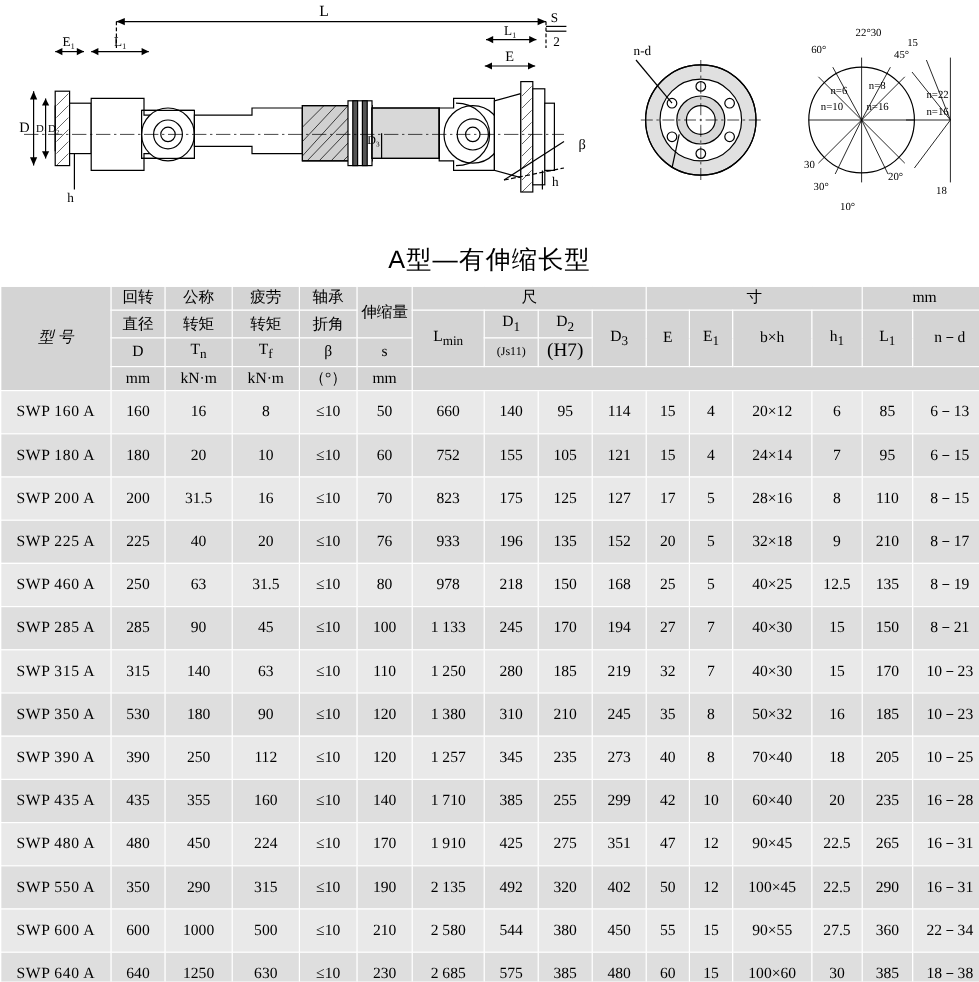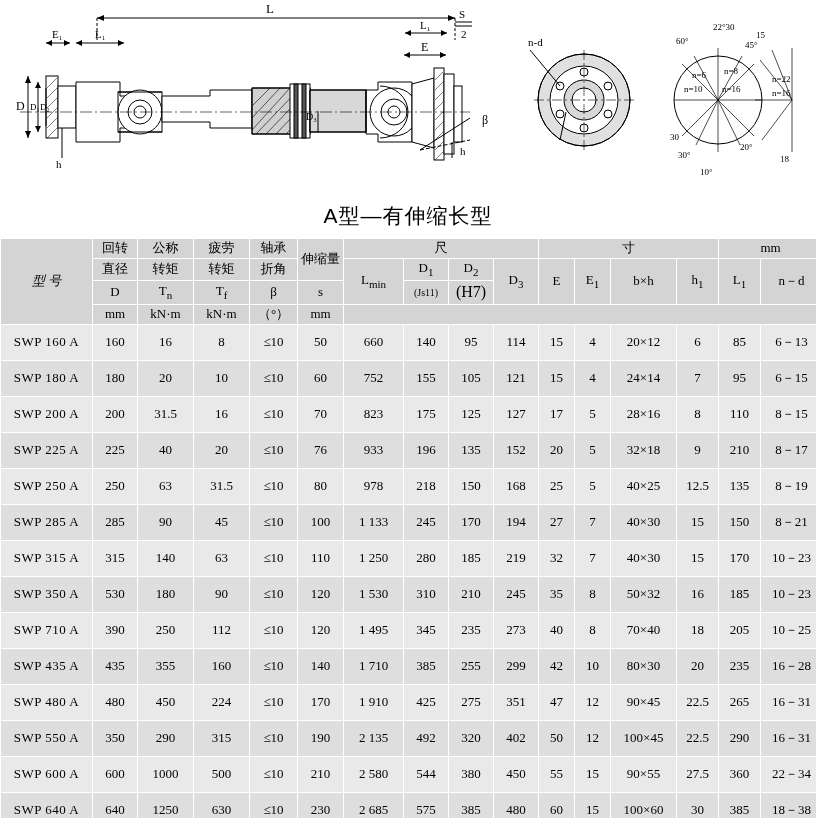--- a/index.html
+++ b/index.html
@@ -381,21 +381,21 @@
           <td>135</td>
           <td>152</td>
           <td>20</td>
           <td>5</td>
           <td>32×18</td>
           <td>9</td>
           <td>210</td>
           <td>8－17</td>
         </tr>
         <tr>
-          <td class="model-cell">SWP 250 A</td>
+          <td class="model-cell">SWP 460 A</td>
           <td>250</td>
           <td>63</td>
           <td>31.5</td>
           <td>≤10</td>
           <td>80</td>
           <td>978</td>
           <td>218</td>
           <td>150</td>
           <td>168</td>
           <td>25</td>
@@ -441,39 +441,39 @@
           <td>170</td>
           <td>10－23</td>
         </tr>
         <tr>
           <td class="model-cell">SWP 350 A</td>
           <td>530</td>
           <td>180</td>
           <td>90</td>
           <td>≤10</td>
           <td>120</td>
-          <td>1 530</td>
+          <td>1 380</td>
           <td>310</td>
           <td>210</td>
           <td>245</td>
           <td>35</td>
           <td>8</td>
           <td>50×32</td>
           <td>16</td>
           <td>185</td>
           <td>10－23</td>
         </tr>
         <tr>
-          <td class="model-cell">SWP 710 A</td>
+          <td class="model-cell">SWP 390 A</td>
           <td>390</td>
           <td>250</td>
           <td>112</td>
           <td>≤10</td>
           <td>120</td>
-          <td>1 495</td>
+          <td>1 257</td>
           <td>345</td>
           <td>235</td>
           <td>273</td>
           <td>40</td>
           <td>8</td>
           <td>70×40</td>
           <td>18</td>
           <td>205</td>
           <td>10－25</td>
         </tr>
@@ -483,21 +483,21 @@
           <td>355</td>
           <td>160</td>
           <td>≤10</td>
           <td>140</td>
           <td>1 710</td>
           <td>385</td>
           <td>255</td>
           <td>299</td>
           <td>42</td>
           <td>10</td>
-          <td>80×30</td>
+          <td>60×40</td>
           <td>20</td>
           <td>235</td>
           <td>16－28</td>
         </tr>
         <tr>
           <td class="model-cell">SWP 480 A</td>
           <td>480</td>
           <td>450</td>
           <td>224</td>
           <td>≤10</td>

